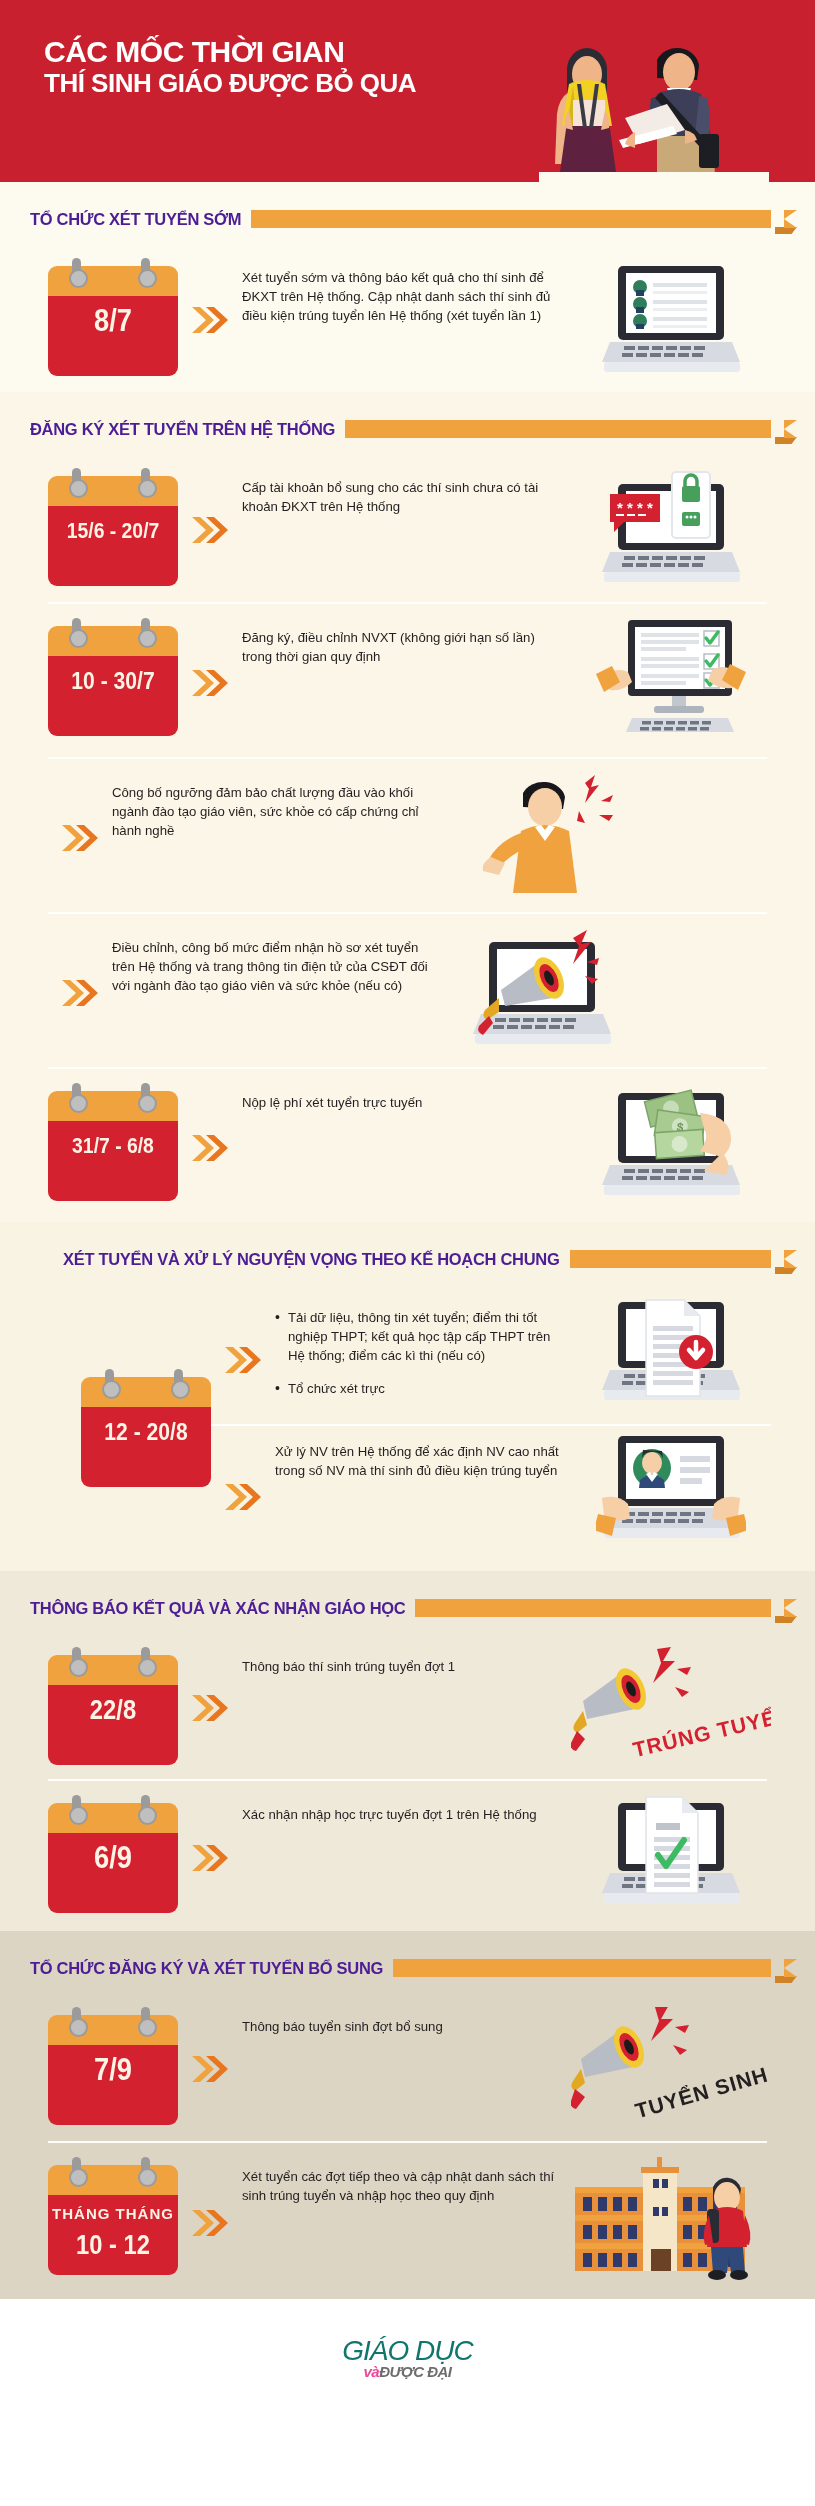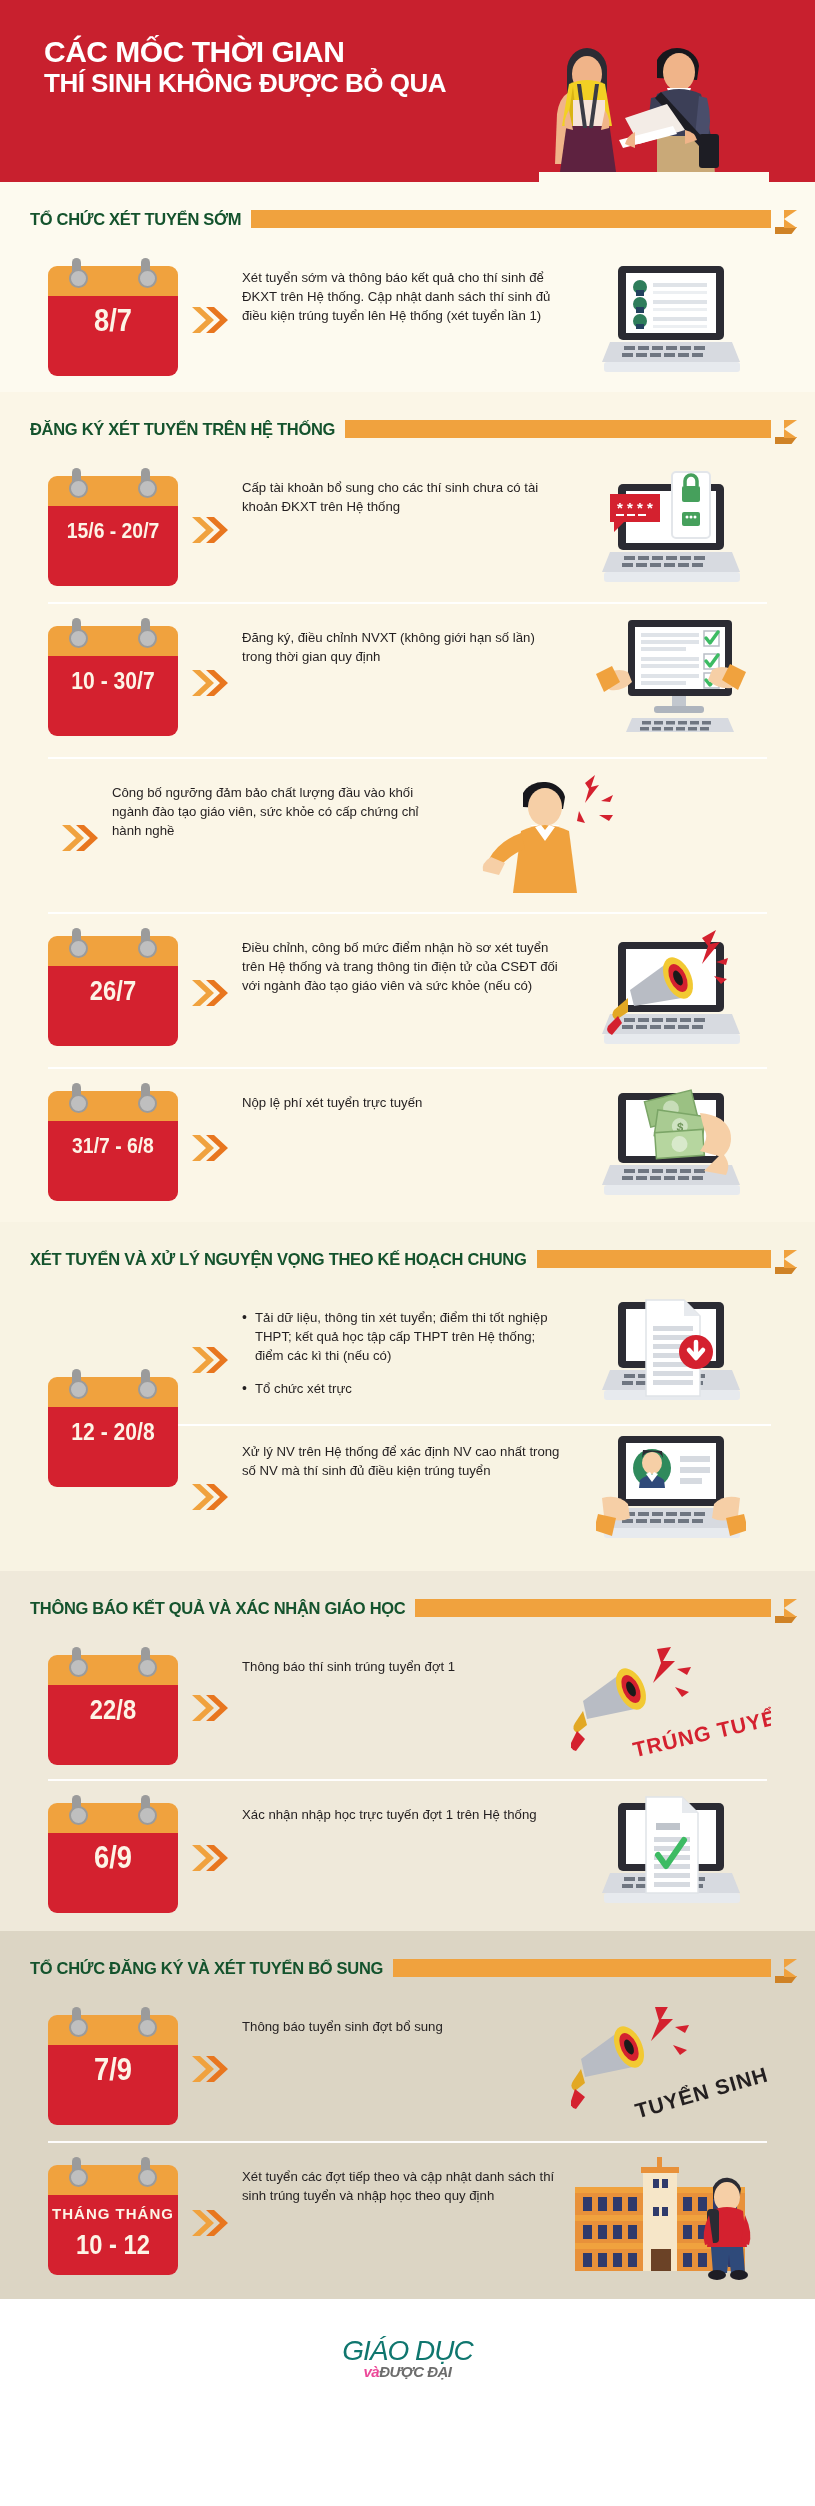--- a/index.html
+++ b/index.html
@@ -29,31 +29,31 @@
   }
   .hero-line1 { font-size:30px; }
   .hero-line2 { font-size:26px; margin-top:3px; }
 
   .hero-art { position:absolute; right:46px; bottom:0; width:230px; height:160px; }
 
   
   .section { position:relative; width:815px; }
   .bg1 { background:#fdfaef; }
   .bg2 { background:#fbf6e7; }
-  .bg3 { background:#f8f3e3; }
+  .bg3 { background:#f8f3e3;padding-left:33px; }
   .bg4 { background:#efe9da; }
   .bg5 { background:#dcd5c4; }
 
   .sec-head {
     display:flex; align-items:center;
     padding:22px 0 10px 30px;
     height:62px;
   }
   .sec-head-text {
-    font-size:16.5px; font-weight:700; color:#14532d;
+    font-size:16.5px; font-weight:700; color:#4c1d95;
     letter-spacing:-0.3px; white-space:nowrap;
   }
   .ribbon {
     position:relative; height:18px; background:#f0a23e;
     margin-left:10px; flex:1; margin-right:44px;
   }
   .ribbon::after {
     content:""; position:absolute; right:-26px; top:0;
     width:0; height:0;
     border-top:9px solid #f0a23e;
@@ -163,21 +163,21 @@
   .logo-sub .va { color:#ec4899; }
 </style>
 </head>
 <body>
 
 <div class="page">
 
   <div class="hero">
     <div class="hero-title">
       <div class="hero-line1">CÁC MỐC THỜI GIAN</div>
-      <div class="hero-line2">THÍ SINH KHÔNG ĐƯỢC BỎ QUA</div>
+      <div class="hero-line2">THÍ SINH GIÁO ĐƯỢC BỎ QUA</div>
     </div>
     <div class="hero-art">
       <svg viewBox="0 0 230 160" width="230" height="160">
 
         <path d="M30 70 q-10 6 -12 22 l-2 50 h16 l2-50z" fill="#f0b489"></path>
         <path d="M28 48 a20 22 0 0 1 40 0 v18 a20 20 0 0 1 -40 0z" fill="#2b2b33"></path>
         <ellipse cx="48" cy="52" rx="15" ry="18" fill="#f0b489"></ellipse>
         <path d="M28 100 h42 l7 50 h-56z" fill="#5e2240"></path>
         <path d="M30 62 q18 -8 36 0 l7 42 h-50z" fill="#f2d024"></path>
         <path d="M34 64 l-6 40 h10z" fill="#d9b415"></path>
@@ -430,27 +430,20 @@
             <path d="M134 28 l12 -6 -3 7z"></path>
             <path d="M132 42 l14 0 -4 6z"></path>
             <path d="M112 38 l6 12 -8 -2z"></path>
           </g>
         </svg>
       </div>
     </div>
     <div class="divider"></div>
 
     <div class="row">
-      <div class="cal">
-        <div class="cal-body"></div>
-          <div class="cal-top"></div>
-        <div class="cal-ring l"></div>
-          <div class="cal-ring r"></div>
-        <div class="cal-date s-lg">26/7</div>
-      </div>
       <div class="chev">
         <svg width="40" height="32" viewBox="0 0 40 32">
             <path d="M2 3 L16 16 L2 29 L10 29 L24 16 L10 3 Z" fill="#f0a23e"></path>
             <path d="M16 3 L30 16 L16 29 L24 29 L38 16 L24 3 Z" fill="#e8761f"></path>
           </svg>
       </div>
       <div class="rtext">
         <p>Điều chỉnh, công bố mức điểm nhận hồ sơ xét tuyển trên Hệ thống và trang thông tin điện tử của CSĐT đối với ngành đào tạo giáo viên và sức khỏe (nếu có)</p>
       </div>
       <div class="ill">

